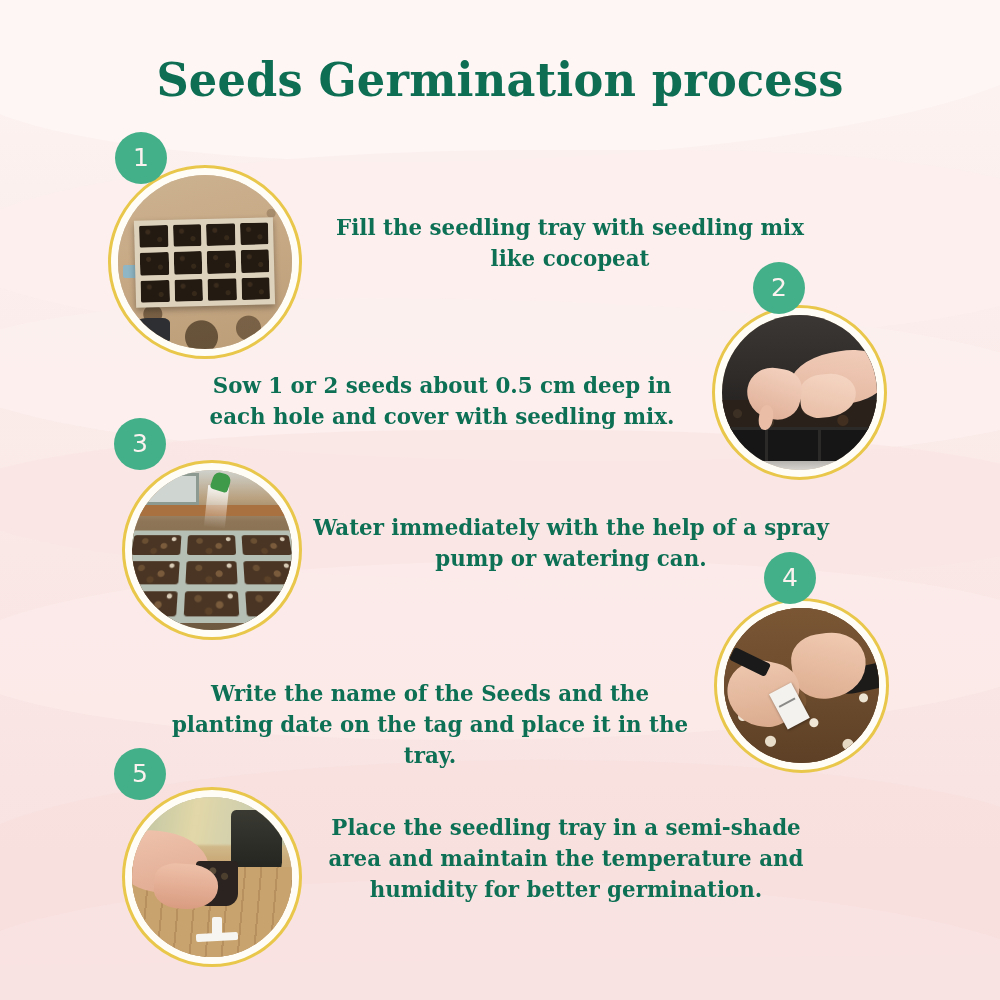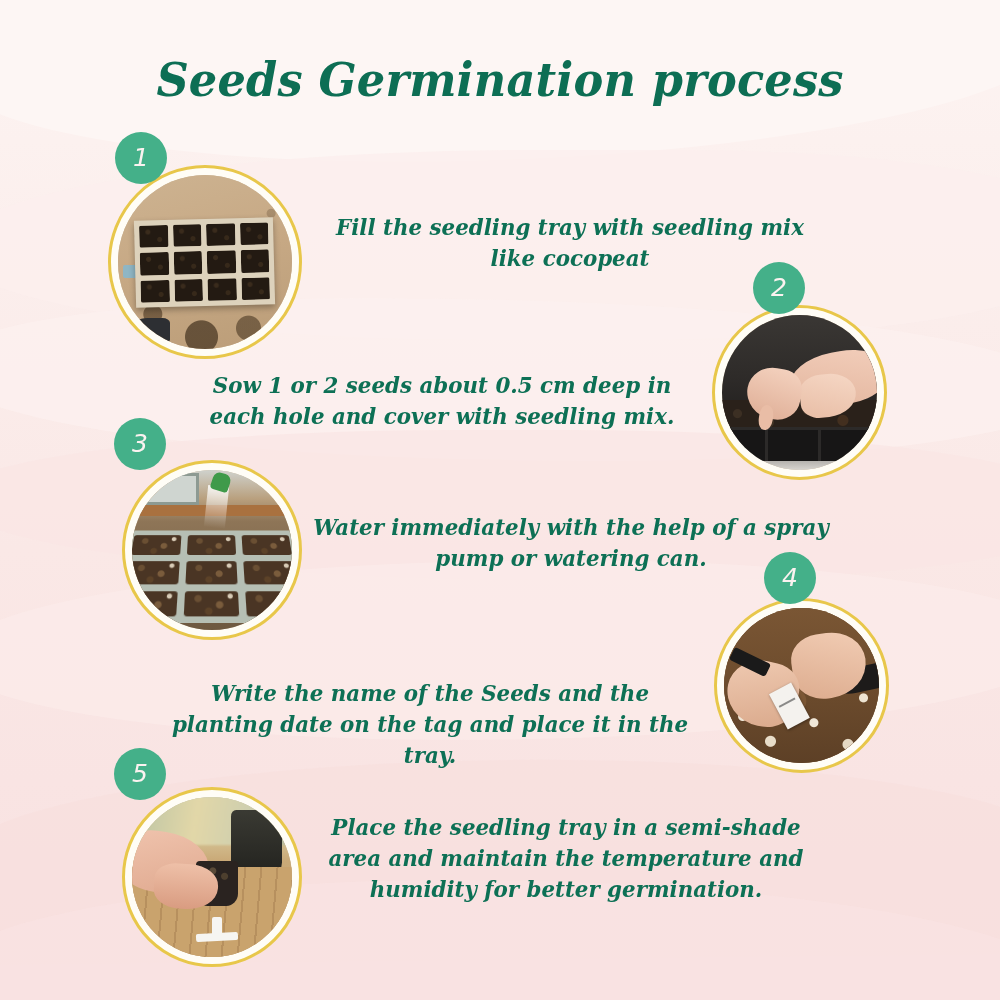--- a/index.html
+++ b/index.html
@@ -20,21 +20,21 @@
   .wave { position:absolute; left:-5%; width:112%; }
   .w1 { top:-60px;  height:220px; background:#fdf6f4; border-radius:0 0 55% 45%; transform:rotate(-1.2deg); }
   .w2 { top:150px;  height:190px; background:#fbefed; border-radius:60% 40% 45% 55%; opacity:.85; }
   .w3 { top:300px;  height:160px; background:#fcf1ef; border-radius:45% 55% 50% 50%; opacity:.7; transform:rotate(1deg); }
   .w4 { top:430px;  height:150px; background:#f9e6e4; border-radius:50% 50% 40% 60%; opacity:.75; }
   .w5 { top:560px;  height:180px; background:#fbeceb; border-radius:55% 45% 55% 45%; opacity:.6; }
   .w6 { top:760px;  height:200px; background:#f8dedd; border-radius:50% 50% 0 0; opacity:.55; transform:rotate(-.6deg); }
   .w7 { top:880px;  height:200px; background:#f9e3e2; border-radius:45% 55% 0 0; opacity:.7; }
 
   
-  .page { position:absolute; inset:0; z-index:5;font-style:italic; }
+  .page { position:absolute; inset:0; z-index:5; }
 
   .title {
     position:absolute; top:52px; left:0; width:100%;
     text-align:center;
     font-family:"DejaVu Serif", serif;
     font-weight:700;
     font-size:47px;
     letter-spacing:.2px;
     color:#0d6e54;
     transform:scaleX(.95);

